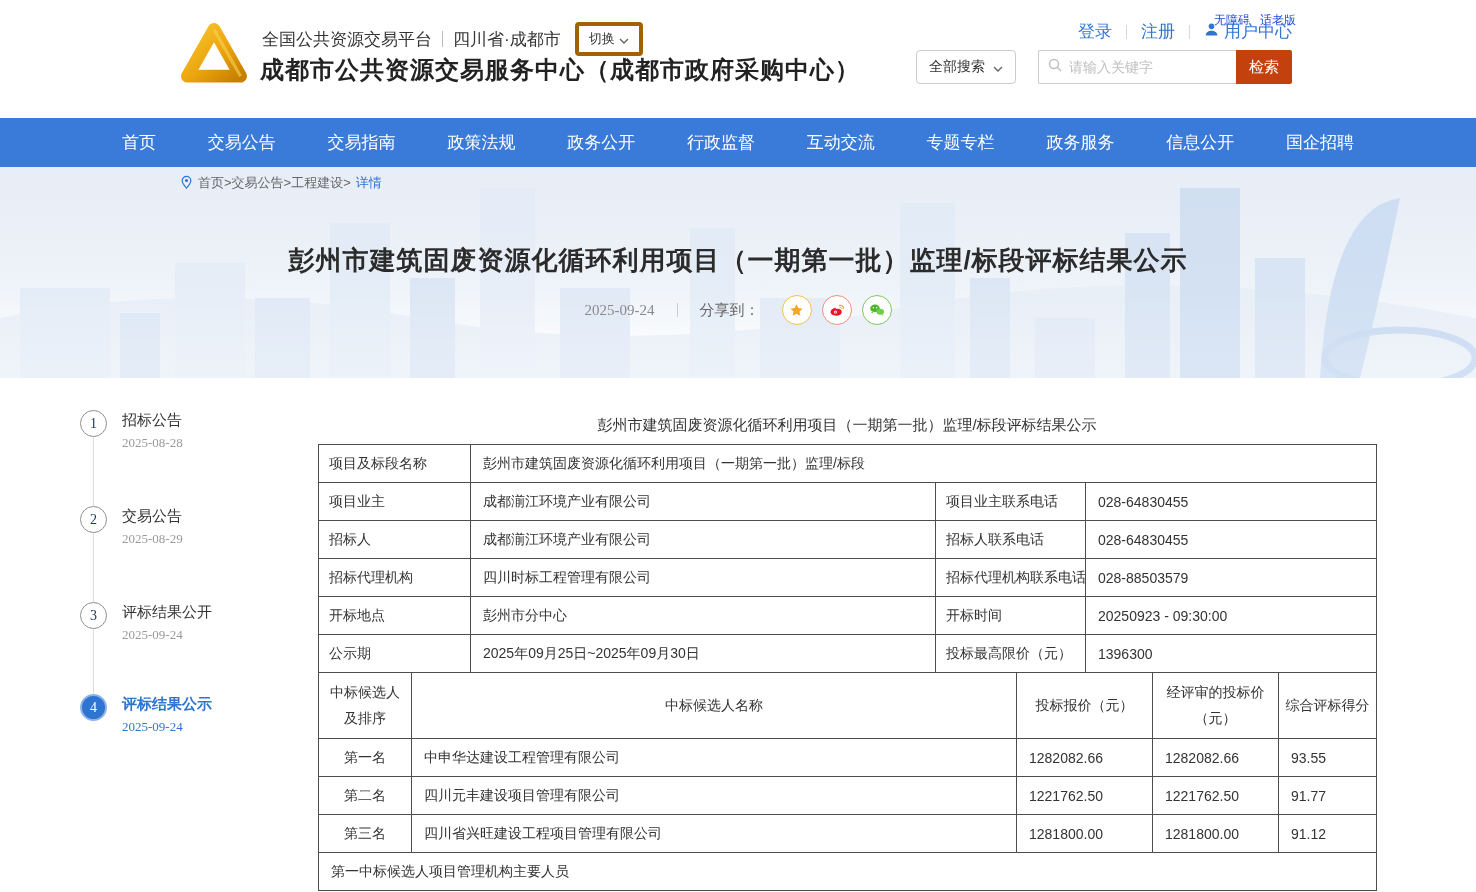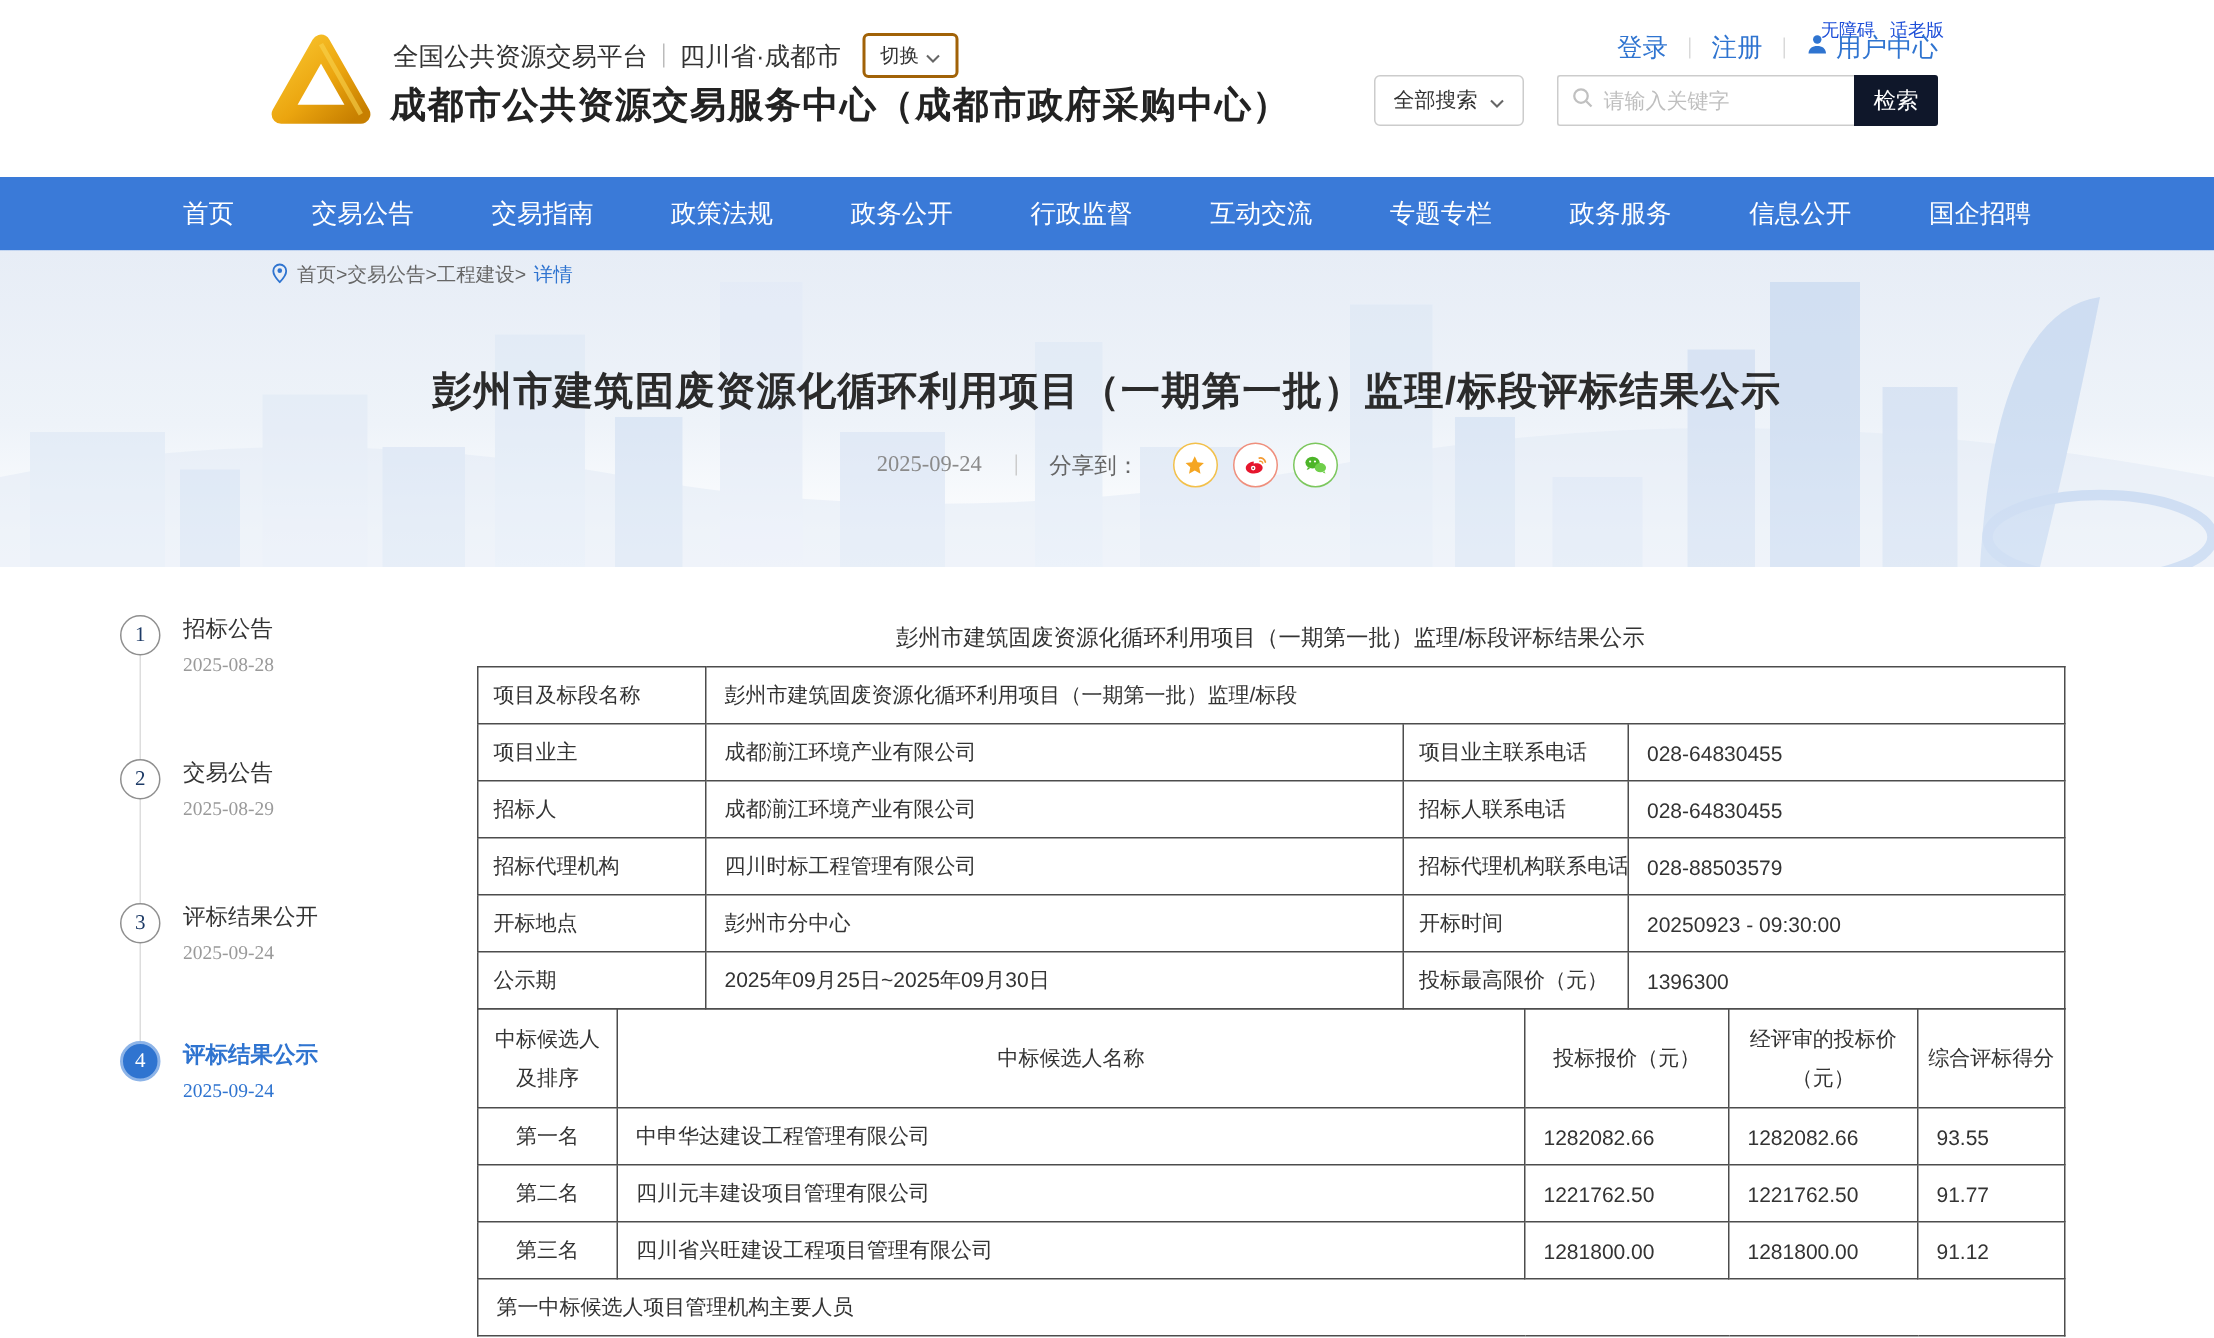--- a/index.html
+++ b/index.html
@@ -9,33 +9,33 @@
   
   .topbar { position:relative; height:118px; background:#fff; }
   .access-links { position:absolute; top:12px; right:180px; font-size:12px; color:#1d4ed8; display:flex; gap:10px; }
   .access-links span { cursor:pointer; }
   .user-links { position:absolute; top:20px; right:184px; display:flex; align-items:center; font-size:17px; color:#2f74d0; }
   .user-links .ulink { cursor:pointer; display:flex; align-items:center; gap:5px; }
   .vsep { width:0; height:14px; border-left:1px solid #d9d9d9; margin:0 14px; }
   .logo { position:absolute; left:180px; top:22px; width:68px; height:68px; cursor:pointer; }
   .platform-row { position:absolute; left:262px; top:22px; display:flex; align-items:center; font-size:17px; color:#333; }
   .plat-sep { width:0; height:16px; border-left:1px solid #bbb; margin:0 10px; }
-  .switch-btn { margin-left:14px; border:2px solid #a16207; border-radius:4px; background:#fff;
+  .switch-btn { margin-left:14px; border:4px solid #a16207; border-radius:4px; background:#fff;
     font-size:13px; color:#333; padding:4px 10px; display:flex; align-items:center; gap:4px; cursor:pointer; }
   .site-title { position:absolute; left:260px; top:54px; font-size:24px; font-weight:bold; letter-spacing:1px; color:#222; }
 
   .search-group { position:absolute; right:184px; top:50px; display:flex; align-items:stretch; height:34px; }
   .search-scope { width:100px; border:1px solid #ccc; border-radius:4px; display:flex; align-items:center;
     justify-content:center; gap:8px; font-size:14px; color:#333; background:#fff; margin-right:8px; cursor:pointer; }
   .search-box { width:198px; border:1px solid #ccc; border-right:none; border-radius:2px 0 0 2px;
     display:flex; align-items:center; padding:0 8px; gap:6px; background:#fff;margin-left:14px; }
   .search-box input { border:none; outline:none; width:150px; font-size:14px; color:#333;
     font-family:"Liberation Sans","DejaVu Sans",sans-serif; }
   .search-box input::placeholder { color:#bfbfbf; }
-  .search-btn { width:56px; border:none; background:#0f172a; color:#fff; font-size:15px;
+  .search-btn { width:56px; border:none; background:#c2410c; color:#fff; font-size:15px;
     border-radius:0 2px 2px 0; cursor:pointer; font-family:inherit; }
 
   
   .nav { height:49px; background:#3a7ad8; display:flex; align-items:center;
     justify-content:space-between; padding:0 122px 0 122px;gap:48px; }
   .nav-item { color:#fff; font-size:17px; cursor:pointer; white-space:nowrap; }
 
   
   .banner { position:relative; height:211px; overflow:hidden;
     background:linear-gradient(180deg,#e7edf6 0%,#eef3f9 55%,#fcfdfe 88%,#ffffff 100%); }

